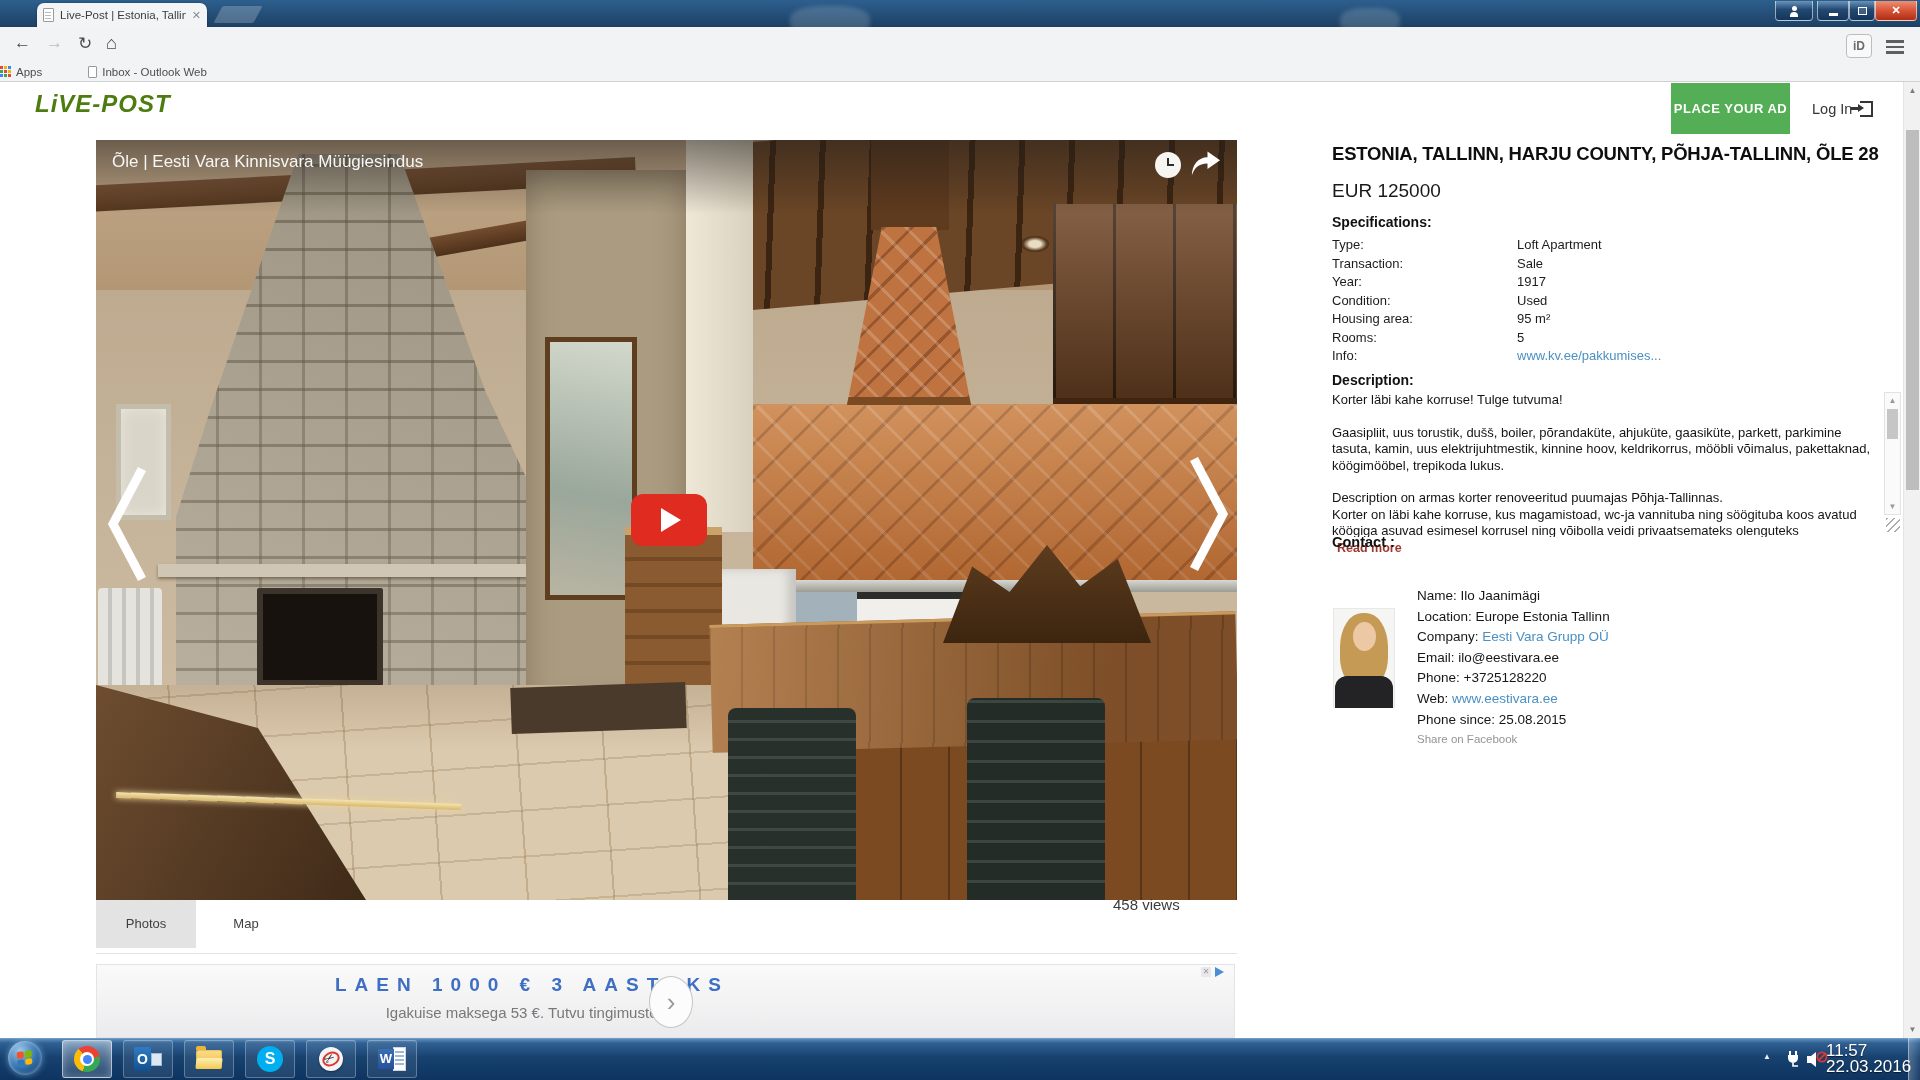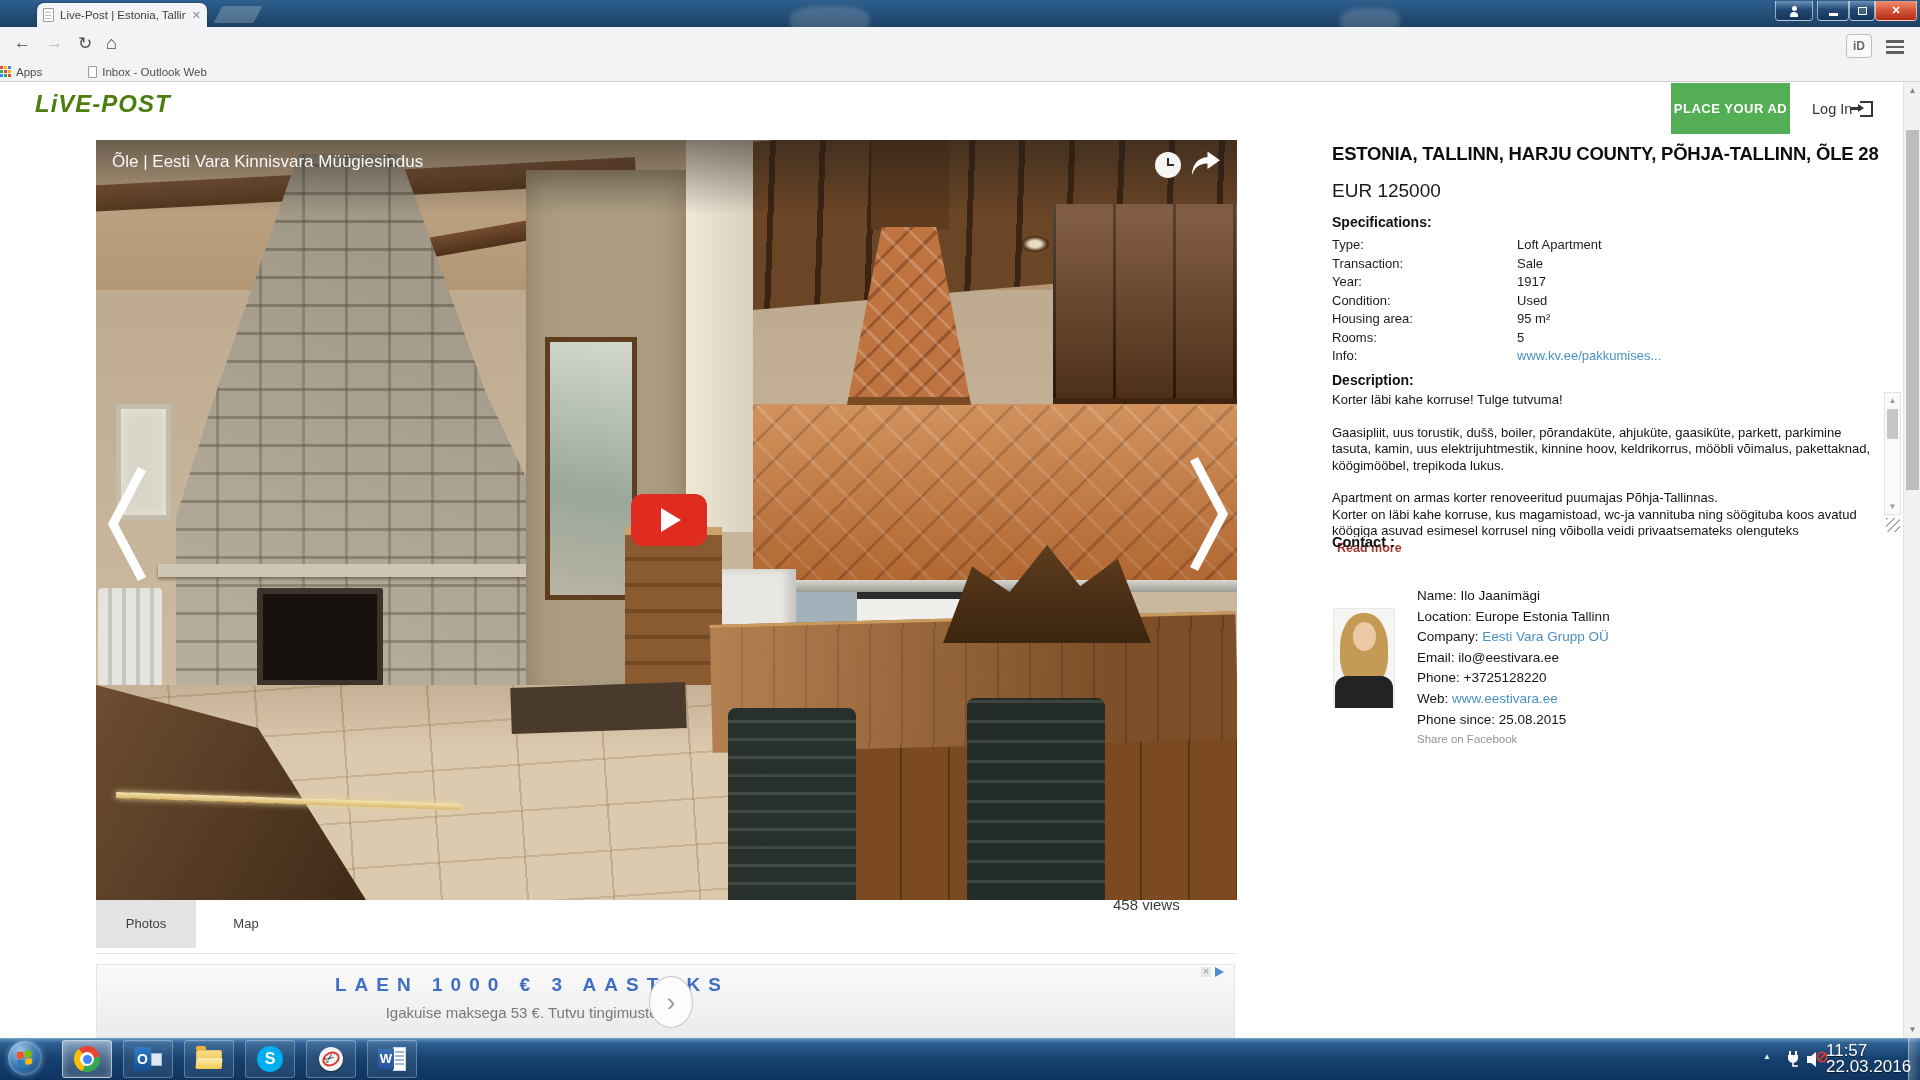--- a/index.html
+++ b/index.html
@@ -414,21 +414,21 @@
       <div class="spec-row"><span class="spec-label">Housing area:</span><span class="spec-value">95 m²</span></div>
       <div class="spec-row"><span class="spec-label">Rooms:</span><span class="spec-value">5</span></div>
       <div class="spec-row"><span class="spec-label">Info:</span><span class="spec-value link">www.kv.ee/pakkumises...</span></div>
     </div>
   <div class="abs sec-head" style="top:372px;">Description:</div>
   <div class="abs desc-box">
       <div class="desc-line">Korter läbi kahe korruse! Tulge tutvuma!</div>
       <div class="desc-line"></div>
       <div class="desc-line">Gaasipliit, uus torustik, dušš, boiler, põrandaküte, ahjuküte, gaasiküte, parkett, parkimine tasuta, kamin, uus elektrijuhtmestik, kinnine hoov, keldrikorrus, mööbli võimalus, pakettaknad, köögimööbel, trepikoda lukus.</div>
       <div class="desc-line"></div>
-      <div class="desc-line">Apartment on armas korter renoveeritud puumajas Põhja-Tallinnas.</div>
+      <div class="desc-line">Description on armas korter renoveeritud puumajas Põhja-Tallinnas.</div>
       <div class="desc-line">Korter on läbi kahe korruse, kus magamistoad, wc-ja vannituba ning söögituba koos avatud köögiga asuvad esimesel korrusel ning võibolla veidi privaatsemateks olenguteks</div>
     </div>
   <div class="abs readmore">Read more</div>
   <div class="abs sec-head" style="top:534px;font-size:14.5px;">Contact :</div>
   <div class="abs agent">
     <div class="hair"></div>
     <div class="face"></div>
     <div class="body"></div>
   </div>
   <div class="abs contact-rows">

